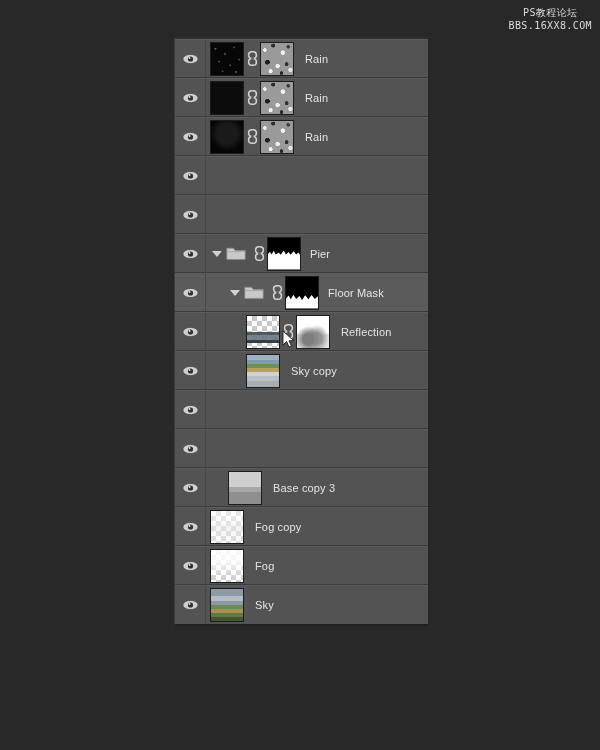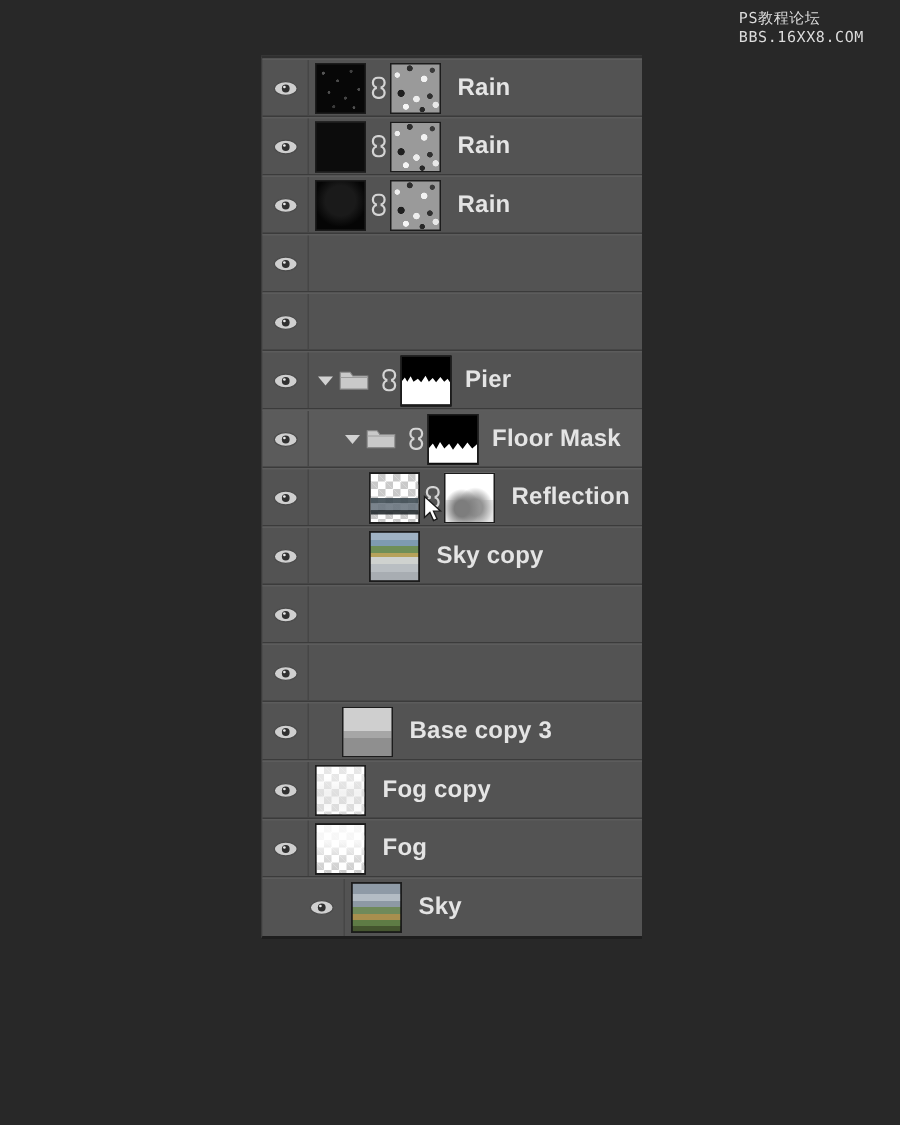--- a/index.html
+++ b/index.html
@@ -14,22 +14,22 @@
   #page {
     position: relative;
     width: 600px;
     height: 750px;
     background: #282828;
   }
 
   
   #watermark {
     position: absolute;
-    top: 6px; right: 24px;
-    text-align: left;
+    top: 6px; right: 8px;
+    text-align: center;
     color: #dcdcdc;
     font-family: "DejaVu Sans Mono", monospace;
     font-size: 10px;
     line-height: 13px;
     letter-spacing: 0.4px;
     user-select: none;
   }
   #watermark .wm-line { display: block; white-space: nowrap; }
 
   
@@ -47,21 +47,21 @@
   .layer-row {
     position: relative;
     height: 39px;
     display: flex;
     align-items: center;
     background: #535353;
     border-bottom: 1px solid #3b3b3b;
     border-top: 1px solid #5c5c5c;
   }
   .layer-row.selected { background: #5b5b5b; }
-  .layer-row:last-child { border-bottom: none; padding-left: 24px; }
+  .layer-row:last-child { border-bottom: none; }
 
   
   .eye-cell {
     width: 31px;
     min-width: 31px;
     height: 100%;
     display: flex;
     align-items: center;
     justify-content: center;
     border-right: 1px solid #464646;
@@ -271,22 +271,22 @@
   }
 
   
   .adj-icon {
     width: 26px; height: 26px; min-width: 26px;
     display:flex; align-items:center; justify-content:center;
   }
 
   .layer-name {
     color: #e4e4e4;
-    font-size: 16px;
-    font-weight: bold;
+    font-size: 11px;
+    font-weight: normal;
     letter-spacing: 0.15px;
     margin-left: 11px;
     white-space: nowrap;
     overflow: hidden;
     text-overflow: ellipsis;
   }
   .layer-name.underlined { text-decoration: underline; }
   .layer-name.no-gap { margin-left: 9px; }
 
   

